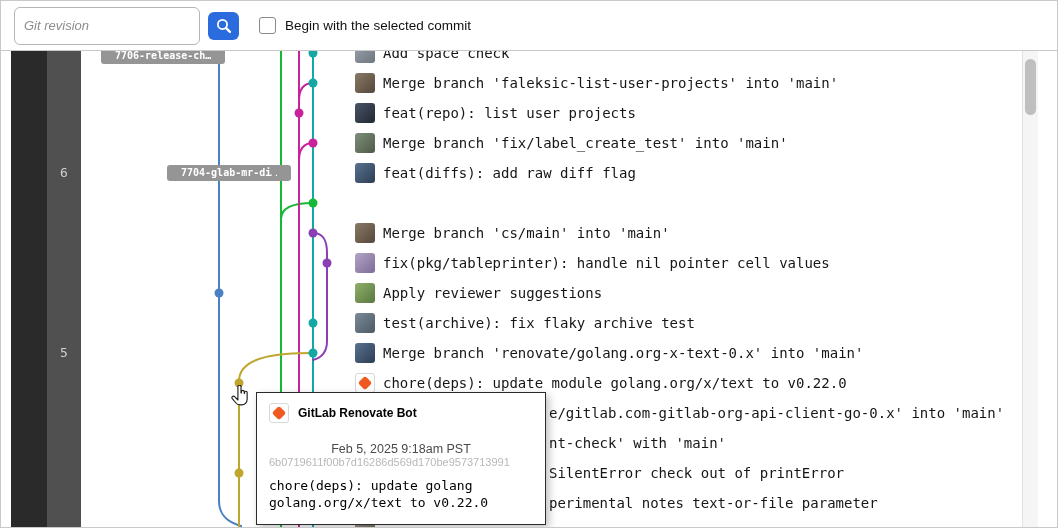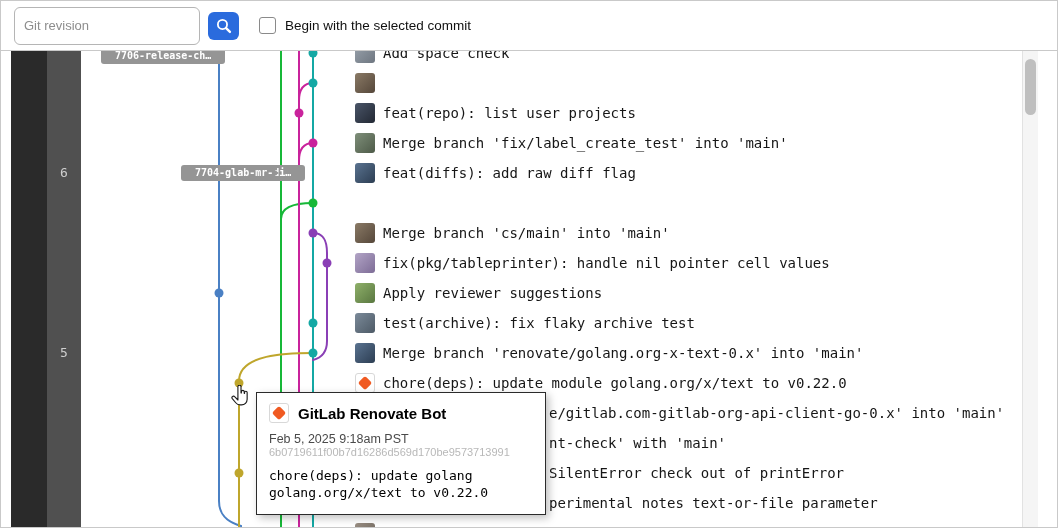--- a/index.html
+++ b/index.html
@@ -12,20 +12,21 @@
   
   .toolbar {
     position:absolute; left:0; top:0; width:100%; height:50px;
     background:#fff; border-bottom:1px solid #c9c9c9;
     display:flex; align-items:center; padding-left:13px;
   }
   .rev-input {
     width:186px; height:27px; border:1px solid #b5b5b5; border-radius:6px;
     padding:18px 9px; font-size:13px; color:#222; outline:none;
     font-family:"Liberation Sans", sans-serif;
+    font-style:italic;
   }
   .rev-input::placeholder { color:#8d8d8d; }
   .search-btn {
     margin-left:8px; width:31px; height:28px; border:none; border-radius:6px;
     background:#2a6bdd; display:flex; align-items:center; justify-content:center;
     cursor:pointer;
   }
   .chk-wrap { display:flex; align-items:center; margin-left:20px; }
   .checkbox {
     width:17px; height:17px; border:1.6px solid #8a8a8a; border-radius:3px;
@@ -78,22 +79,22 @@
   }
 
   
   .tooltip {
     position:absolute; left:255px; top:341px; width:290px; z-index:5;
     background:#fff; border:1px solid #2b2b2b; padding:10px 12px 12px 12px;
     box-shadow:3px 3px 8px rgba(0,0,0,0.25);
   }
   .t-head { display:flex; align-items:center; }
   .t-head .avatar-bot { width:20px; height:20px; border-radius:3px; }
-  .t-author { margin-left:9px; font-size:15px; font-weight:bold; color:#000; }
-  .t-date { margin-top:9px; font-size:12.5px; color:#4a4a4a; }
+  .t-author { margin-left:9px; font-size:12px; font-weight:bold; color:#000; }
+  .t-date { margin-top:19px; font-size:12.5px; color:#4a4a4a;text-align:center; }
   .t-sha { margin-top:0; font-size:11px; color:#b8b8b8; white-space:nowrap; }
   .t-msg {
     margin-top:10px; font-family:"DejaVu Sans Mono", monospace;
     font-size:13px; color:#000; line-height:1.3; white-space:nowrap;
   }
 
   .cursor-svg { position:absolute; z-index:6; left:230px; top:334px; }
 
   
   .scrollbar {
@@ -157,29 +158,30 @@
         <circle cx="246" cy="212" r="4.5" fill="#8a3fb5"></circle>
         <circle cx="138" cy="242" r="4.5" fill="#4a80c4"></circle>
         <circle cx="232" cy="272" r="4.5" fill="#14a8a4"></circle>
         <circle cx="232" cy="302" r="4.5" fill="#14a8a4"></circle>
         <circle cx="158" cy="332" r="4.5" fill="#bfa62c"></circle>
         <circle cx="158" cy="422" r="4.5" fill="#bfa62c"></circle>
       </g>
     </svg>
 
     <div class="ref-pill" style="left:100px; top:-3px">7706-release-ch…</div>
-    <div class="ref-pill" style="left:180px; top:114px">7704-glab-mr-di…</div>
+    <div class="ref-pill" style="left:166px; top:114px">7704-glab-mr-di…</div>
     <div class="ref-arrow" style="left:271px; top:117px"></div>
 
     <div class="commit-row" style="top:-13px">
       <span class="avatar" style="background:linear-gradient(135deg,#9aa3ad,#6e7680)"></span>
       <span class="msg">Add space check</span>
     </div>
     <div class="commit-row" style="top:17px">
       <span class="avatar" style="background:linear-gradient(135deg,#8a7a66,#55473a)"></span>
+      <span class="msg">Merge branch 'faleksic-list-user-projects' into 'main'</span>
     </div>
     <div class="commit-row" style="top:47px">
       <span class="avatar" style="background:linear-gradient(135deg,#4a5568,#222833)"></span>
       <span class="msg">feat(repo): list user projects</span>
     </div>
     <div class="commit-row" style="top:77px">
       <span class="avatar" style="background:linear-gradient(135deg,#7f8f7a,#4d5a48)"></span>
       <span class="msg">Merge branch 'fix/label_create_test' into 'main'</span>
     </div>
     <div class="commit-row" style="top:107px">

